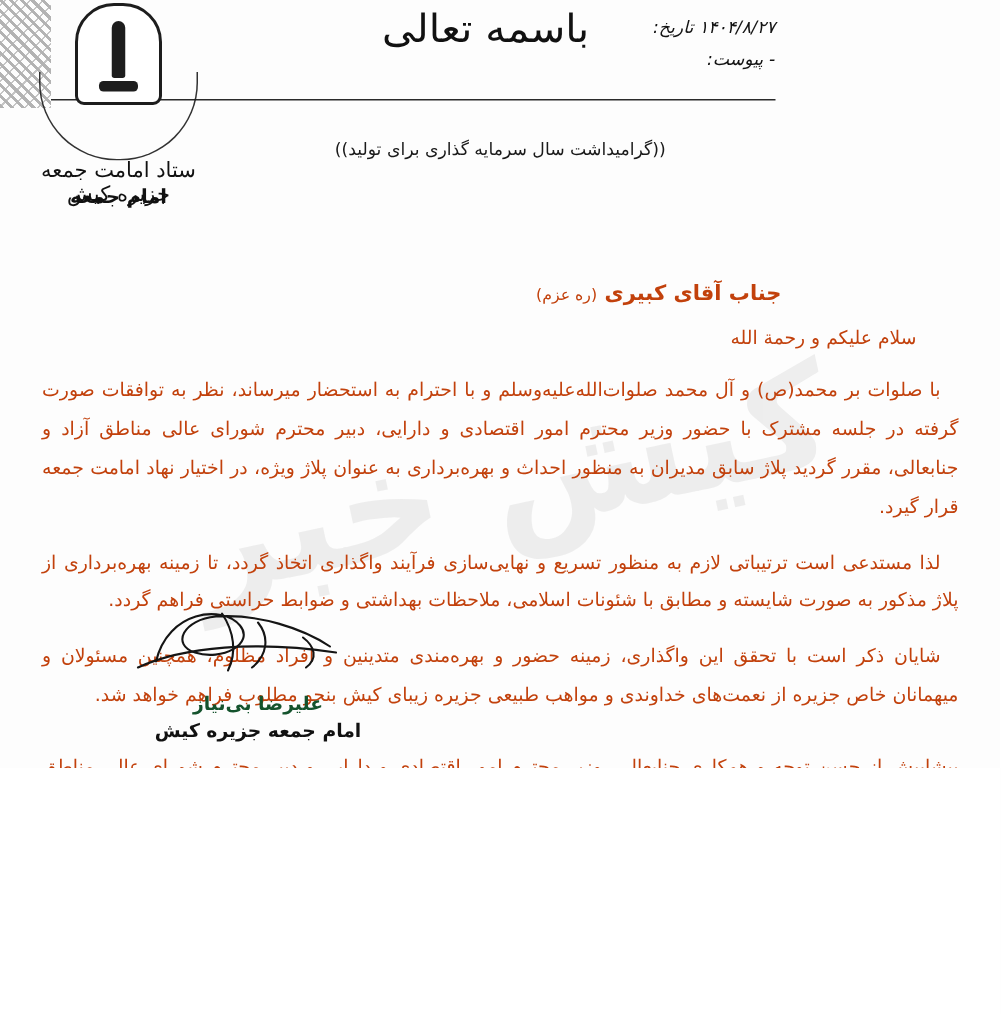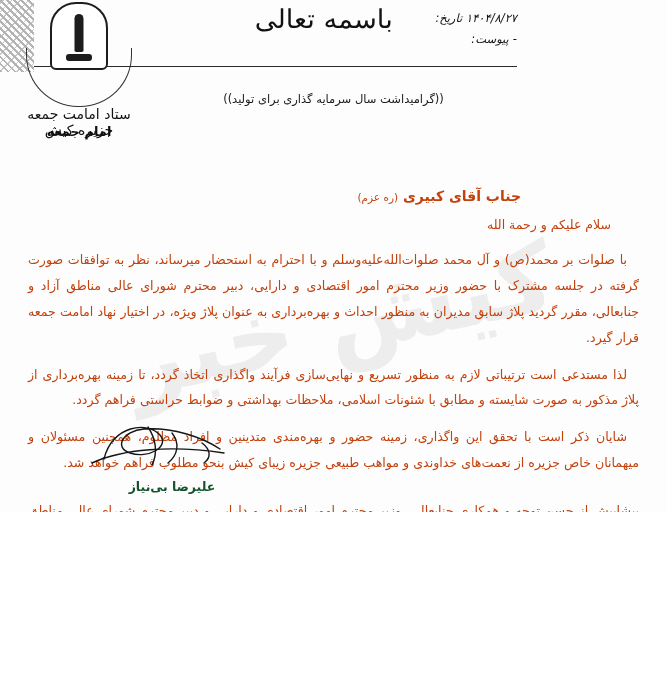--- a/index.html
+++ b/index.html
@@ -313,15 +313,16 @@
         <g fill="none" stroke="#151515" stroke-width="1.4" stroke-linecap="round">
           <path d="M52 40 C60 6, 96 2, 108 16 C118 28, 96 40, 78 34 C62 29, 70 12, 92 10 C120 8, 150 18, 168 30"></path>
           <path d="M40 44 C70 30, 120 26, 172 34"></path>
           <path d="M96 8 C104 20, 106 34, 100 46"></path>
           <path d="M120 14 C128 24, 126 36, 116 44"></path>
           <path d="M150 24 C158 30, 160 38, 152 44"></path>
         </g>
       </svg>
     </div>
     <div class="sig-name">علیرضا بی‌نیاز</div>
+    <div class="sig-title">امام جمعه جزیره کیش</div>
   </div>
 
 </div>
 
 </body></html>

